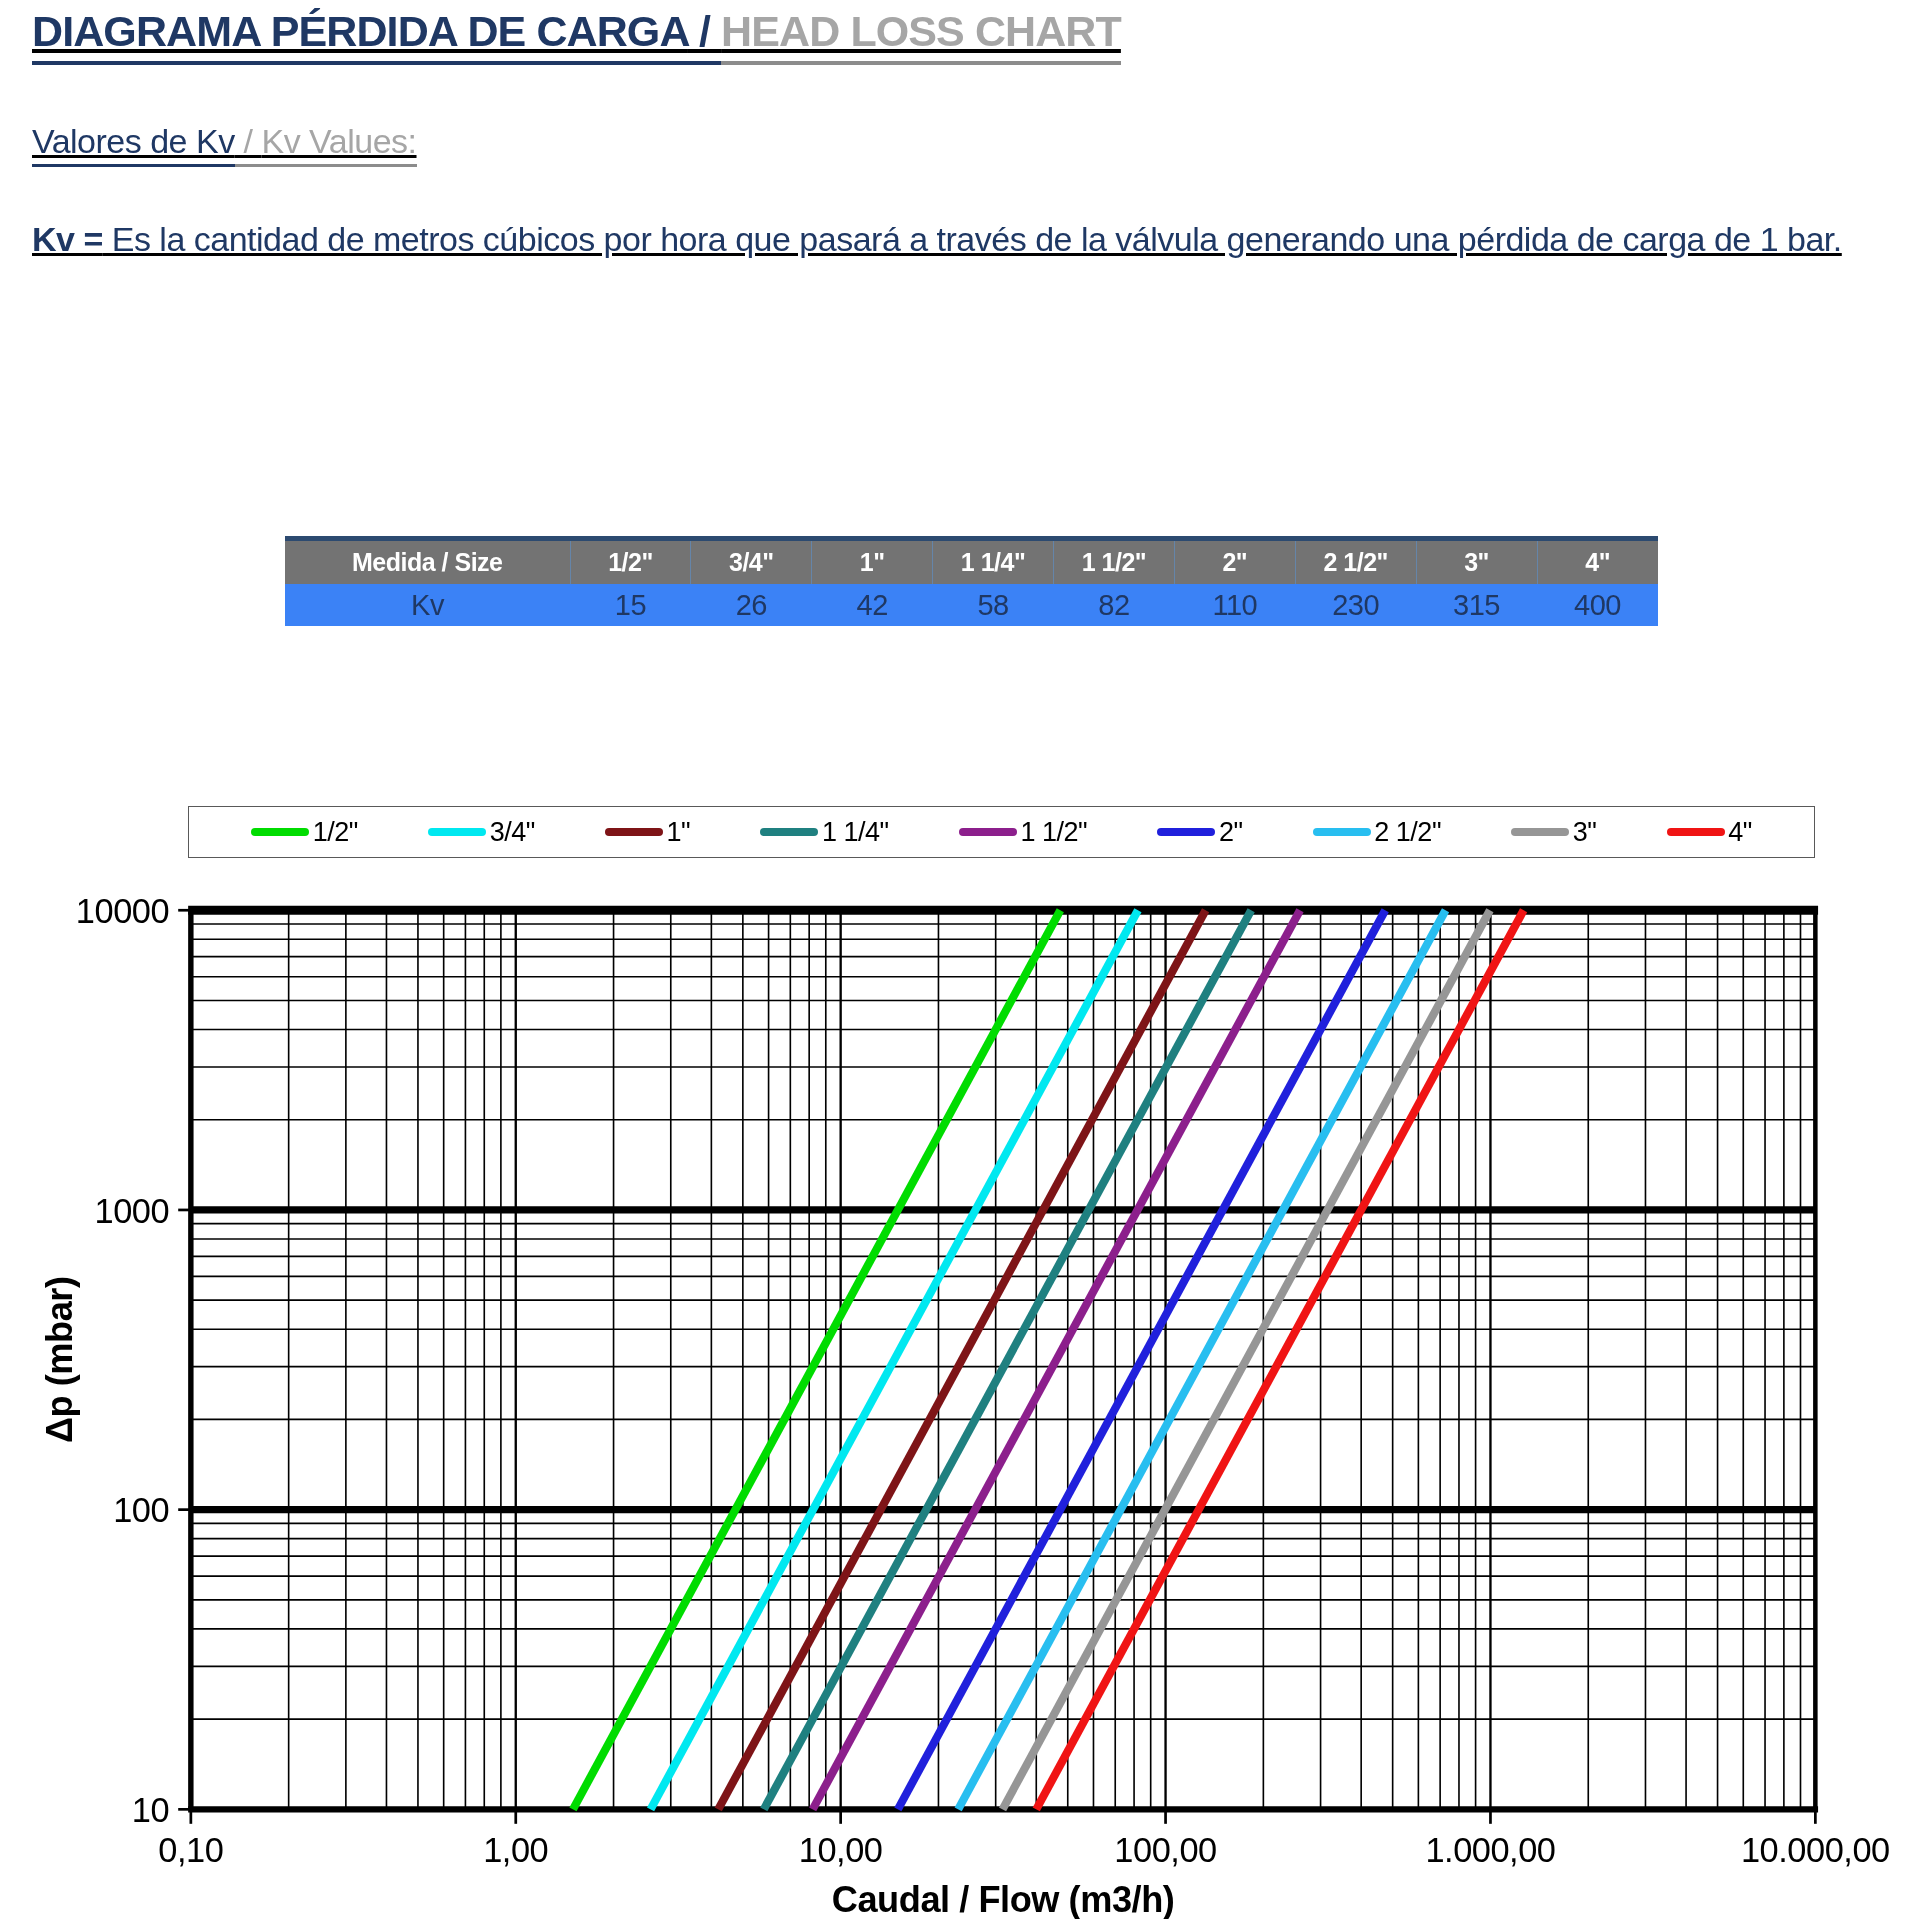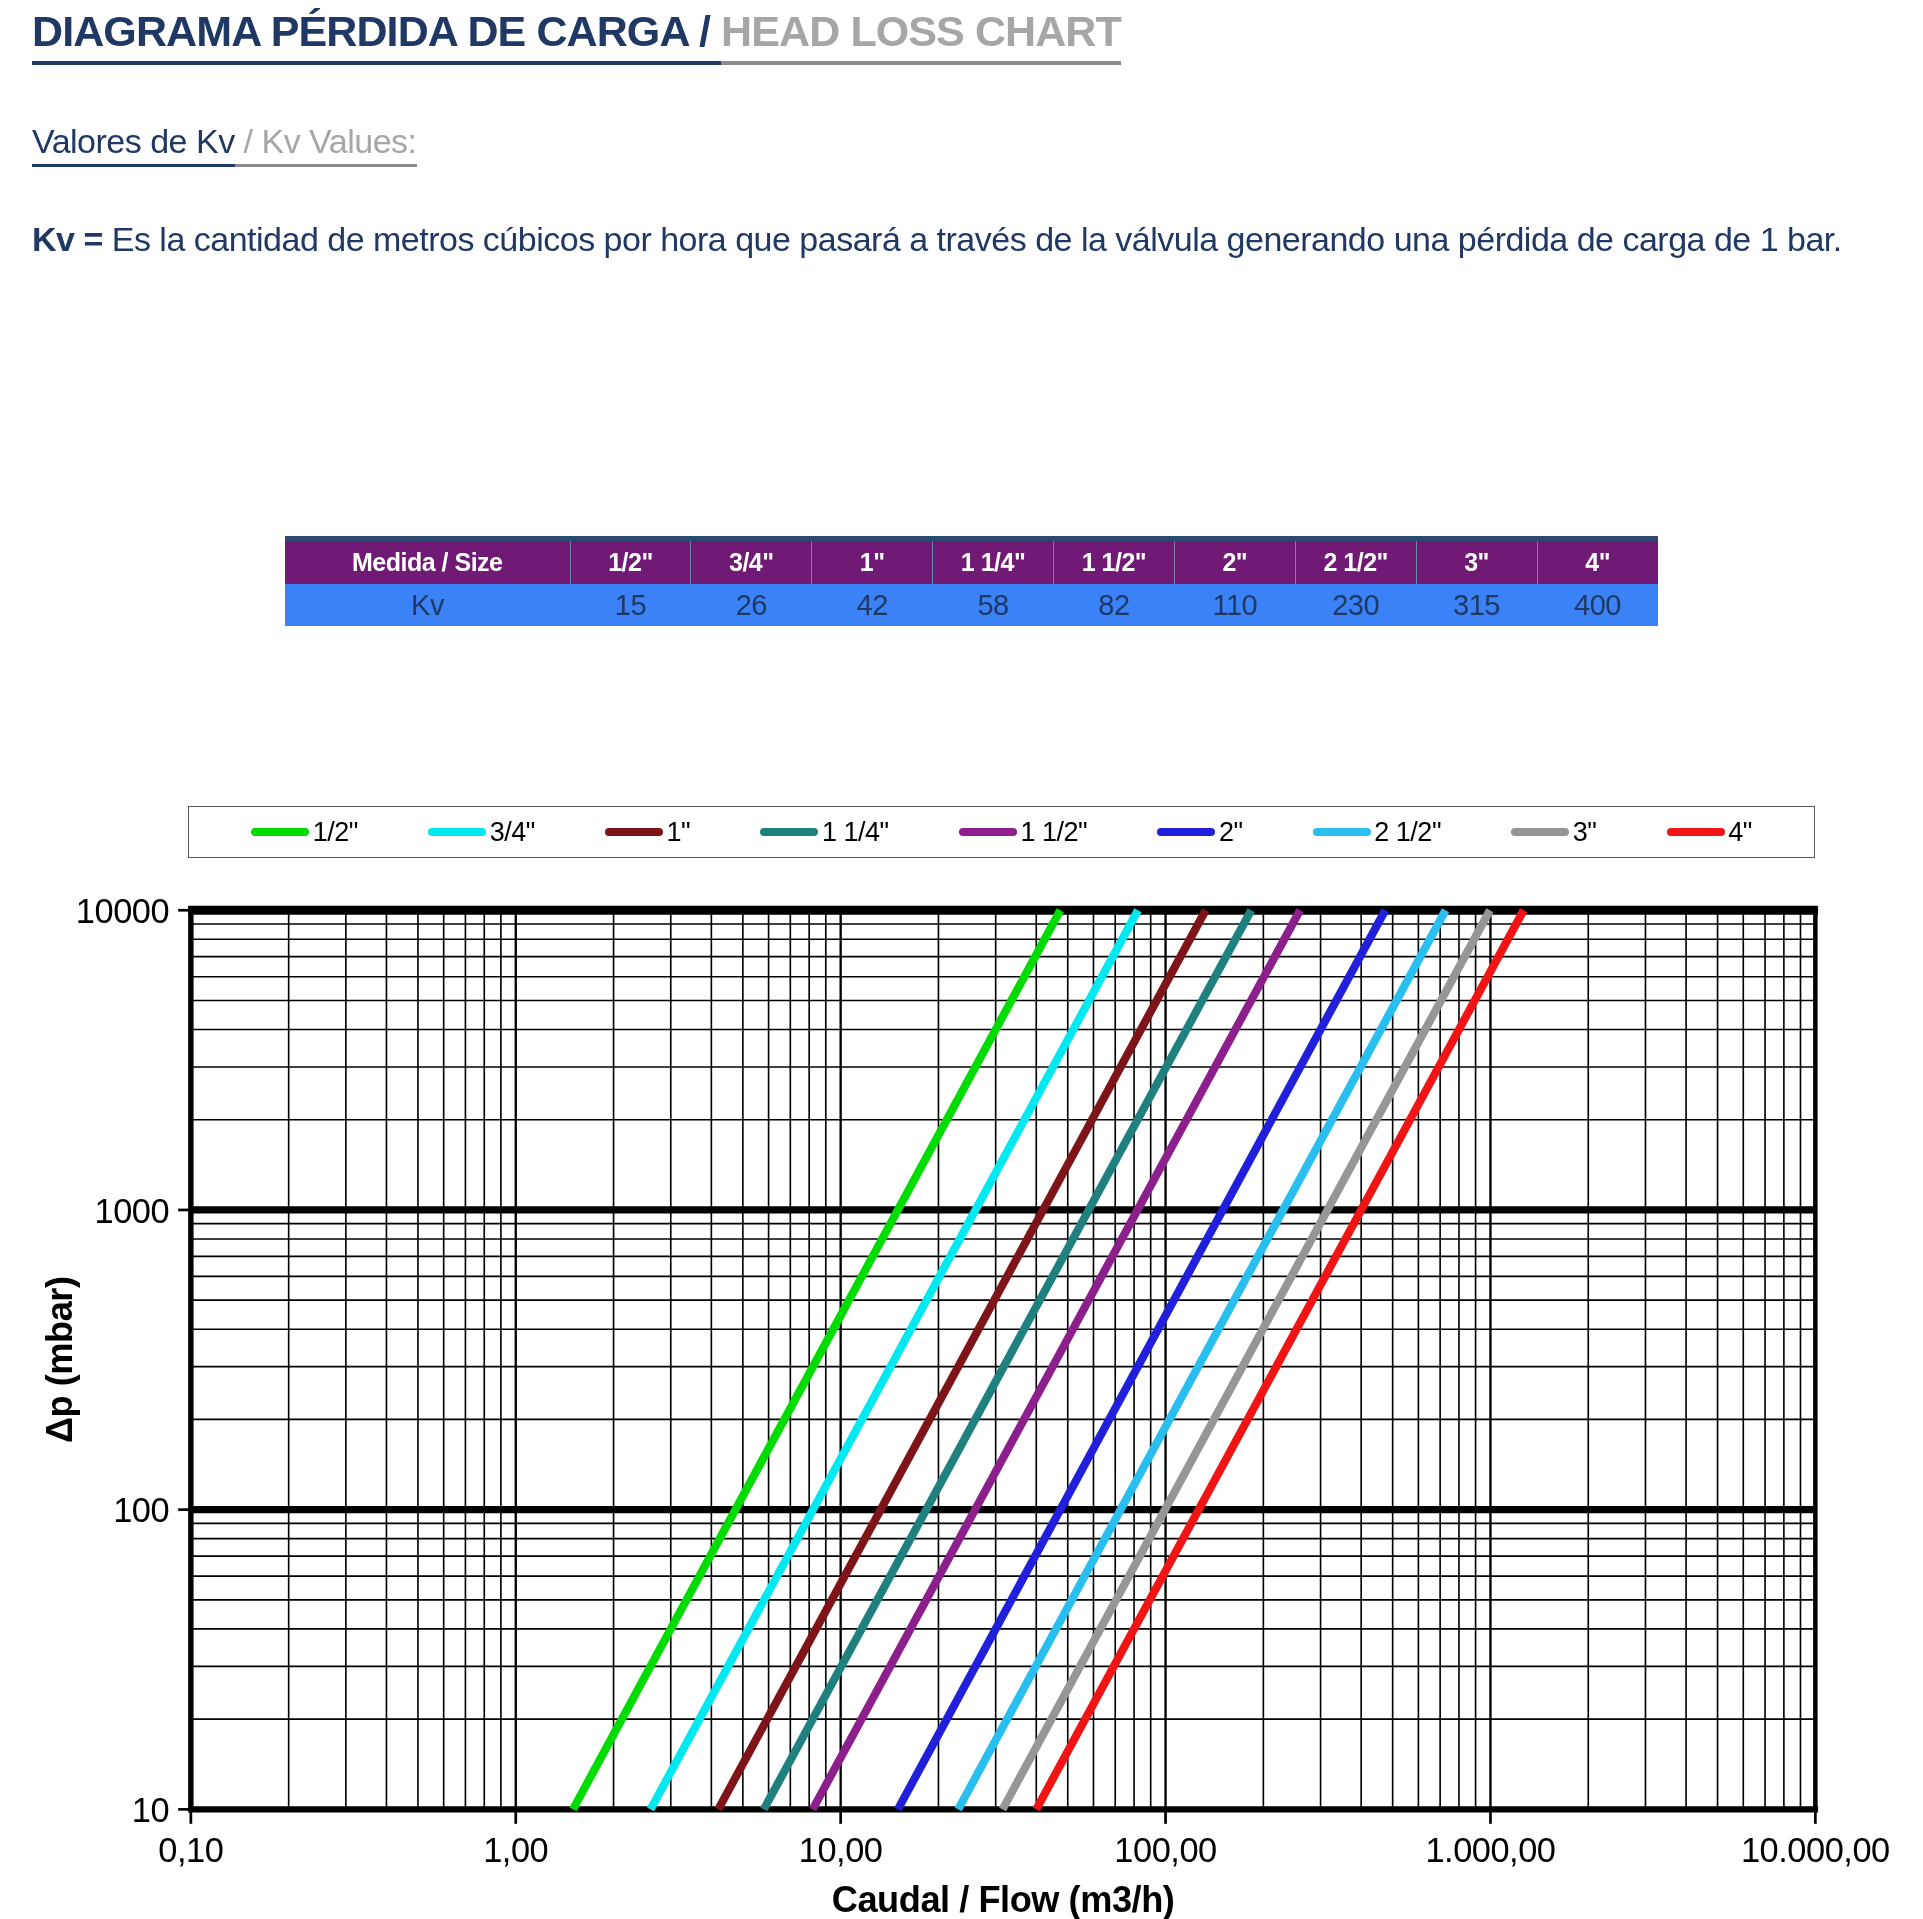--- a/index.html
+++ b/index.html
@@ -4,40 +4,40 @@
 <style>
   html,body{margin:0;padding:0;background:#fff;}
   .page{
     position:relative;
     width:1923px;height:1920px;
     background:#ffffff;
     font-family:"Liberation Sans", sans-serif;
     overflow:hidden;
     letter-spacing:-0.5px;
   }
-  .header-block{position:absolute;left:32px;top:7.2px;right:16px;}
+  .header-block{position:absolute;left:32px;top:7.2px;right:16px;text-decoration:underline;}
   .page-title{margin:0;font-size:43px;font-weight:bold;letter-spacing:-0.9px;line-height:1.15;}
   .t-es{color:#1F3864;border-bottom:4.5px solid #1F3864;padding-bottom:5.4px;}
   .t-en{color:#A6A6A6;border-bottom:4.5px solid #8C8C8C;padding-bottom:5.4px;}
   .subtitle{margin-top:11px;font-size:38px;line-height:1.2;}
   .blue{color:#1F3864;}
   .gray{color:#A6A6A6;}
   .section-label{margin-top:65px;font-size:34px;}
   .u-blue{border-bottom:3.6px solid #1F3864;padding-bottom:4.5px;}
   .u-gray{border-bottom:3.6px solid #8C8C8C;padding-bottom:4.5px;}
   .kv-desc{margin:56px 0 0 0;font-size:34px;line-height:45px;}
   .kv-desc p{margin:0;}
   .b{font-weight:bold;}
   
   .kv-table{
     position:absolute;left:285px;top:536px;width:1373px;
     border-collapse:collapse;table-layout:fixed;text-align:center;
   }
   .kv-table thead th{
-    background:#701a75;color:#ffffff;font-size:25px;font-weight:bold;
+    background:#737373;color:#ffffff;font-size:25px;font-weight:bold;
     height:43px;border-top:5.4px solid #2C4A70;border-left:1.8px solid #6585A9;
     padding:0;
   }
   .kv-table thead th:first-child{border-left:none;}
   .kv-table col.size-col{width:285px;}
   .kv-table tbody td{
     background:#3b82f6;color:#1F3864;font-size:29px;height:42px;padding:0;
   }
   
   .legend{

